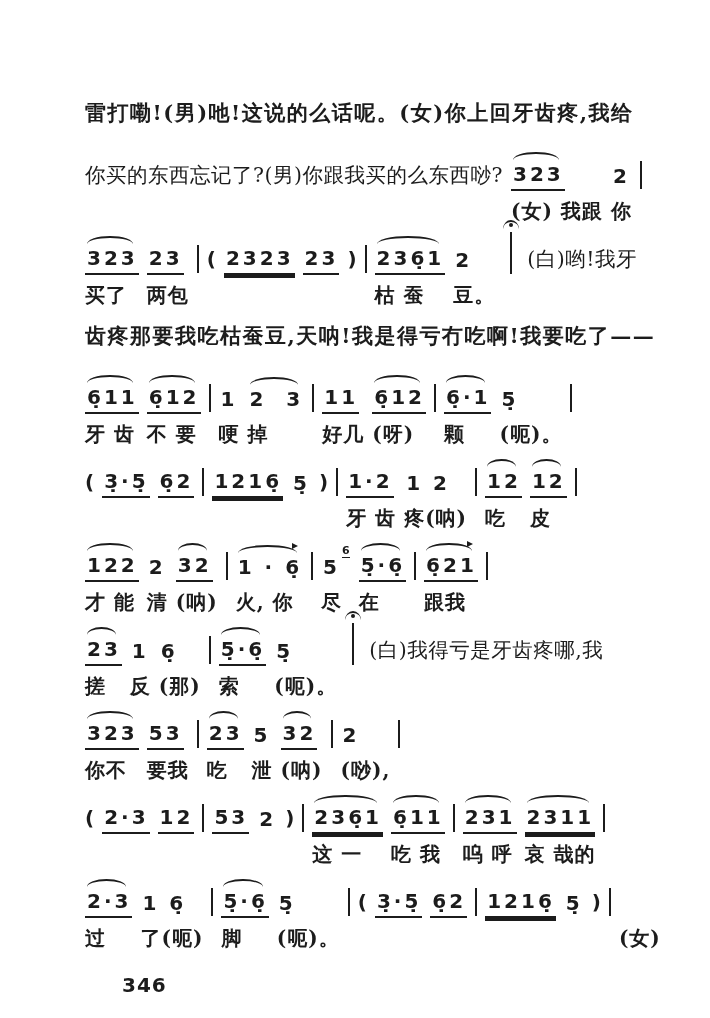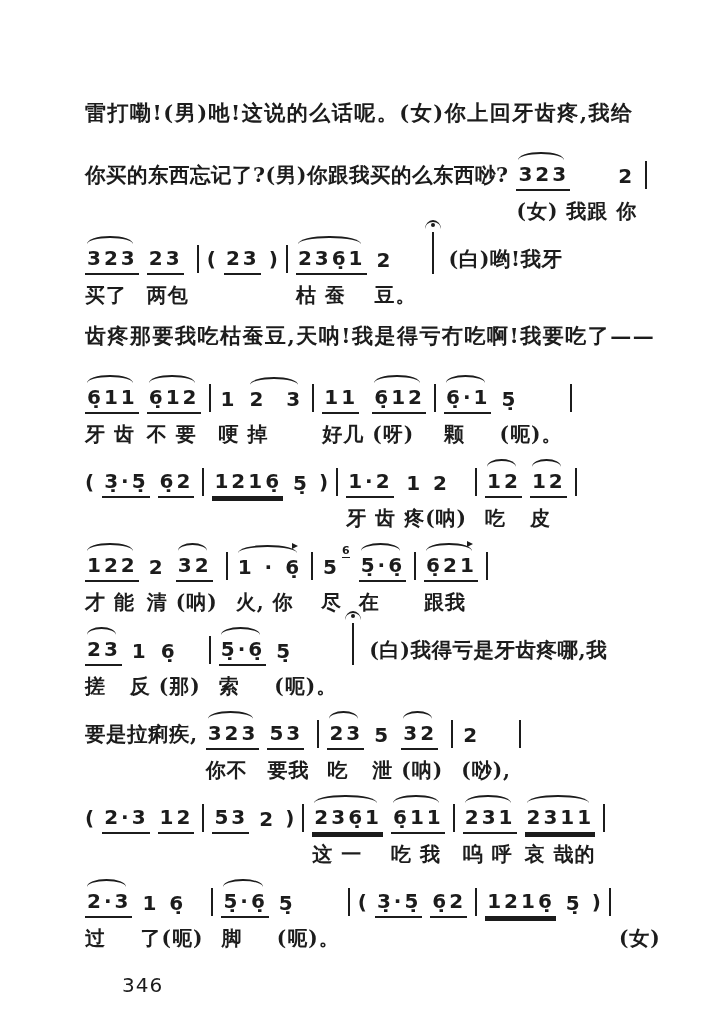--- a/index.html
+++ b/index.html
@@ -63,33 +63,33 @@
     position:relative;margin-bottom:3px;
   }
   .ferm::after{
     content:"";position:absolute;left:50%;top:1px;width:4px;height:4px;
     border-radius:50%;background:var(--ink);transform:translateX(-50%);
   }
   .vline{width:2px;height:42px;background:var(--ink);}
 
   
   .dlgcell{
-    font-size:20.5px;font-weight:700;letter-spacing:0.5px;
+    font-size:20.5px;font-weight:400;letter-spacing:0.5px;
     padding-bottom:3px;white-space:pre;line-height:26px;
   }
   
   .paren{
     font-family:"DejaVu Sans","Liberation Sans",sans-serif;
     font-weight:700;font-size:20px;padding-bottom:4px;
   }
 
   .pagenum{
     margin:22px 0 0 37px;
     font-family:"DejaVu Sans","Liberation Sans",sans-serif;
-    font-weight:400;font-size:20px;letter-spacing:1px;
+    font-weight:700;font-size:20px;letter-spacing:1px;
   }
 </style>
 </head>
 <body>
 
 <div class="page">
   <div id="score">
       <div class="textline">雷打嘞!(男)吔!这说的么话呢。(女)你上回牙齿疼,我给</div>
       <div class="sysline">
         <div class="cell">
@@ -132,20 +132,26 @@
         </div>
         <div class="cell">
           <div class="nrow">
             <span class="bar"></span>
           </div>
           <div class="lyr"></div>
         </div>
         <div class="cell">
           <div class="nrow">
             <span class="paren">(</span>
+          </div>
+          <div class="lyr"></div>
+        </div>
+        <div class="cell">
+          <div class="nrow">
+            <span class="ng u2">2323</span>
           </div>
           <div class="lyr"></div>
         </div>
         <div class="cell">
           <div class="nrow">
             <span class="ng u1">23</span>
           </div>
           <div class="lyr"></div>
         </div>
         <div class="cell">
@@ -466,26 +472,20 @@
         <div class="cell">
           <div class="nrow">
             <span class="dlgcell">(白)我得亏是牙齿疼哪,我</span>
           </div>
           <div class="lyr"></div>
         </div>
       </div>
       <div class="sysline">
         <div class="cell">
           <div class="nrow">
-            <span class="dlgcell">要是拉痢疾,</span>
-          </div>
-          <div class="lyr"></div>
-        </div>
-        <div class="cell">
-          <div class="nrow">
             <span class="ng u1">323<span class="slur"></span></span>
           </div>
           <div class="lyr">你不</div>
         </div>
         <div class="cell">
           <div class="nrow">
             <span class="ng u1">53</span>
           </div>
           <div class="lyr">要我</div>
         </div>

